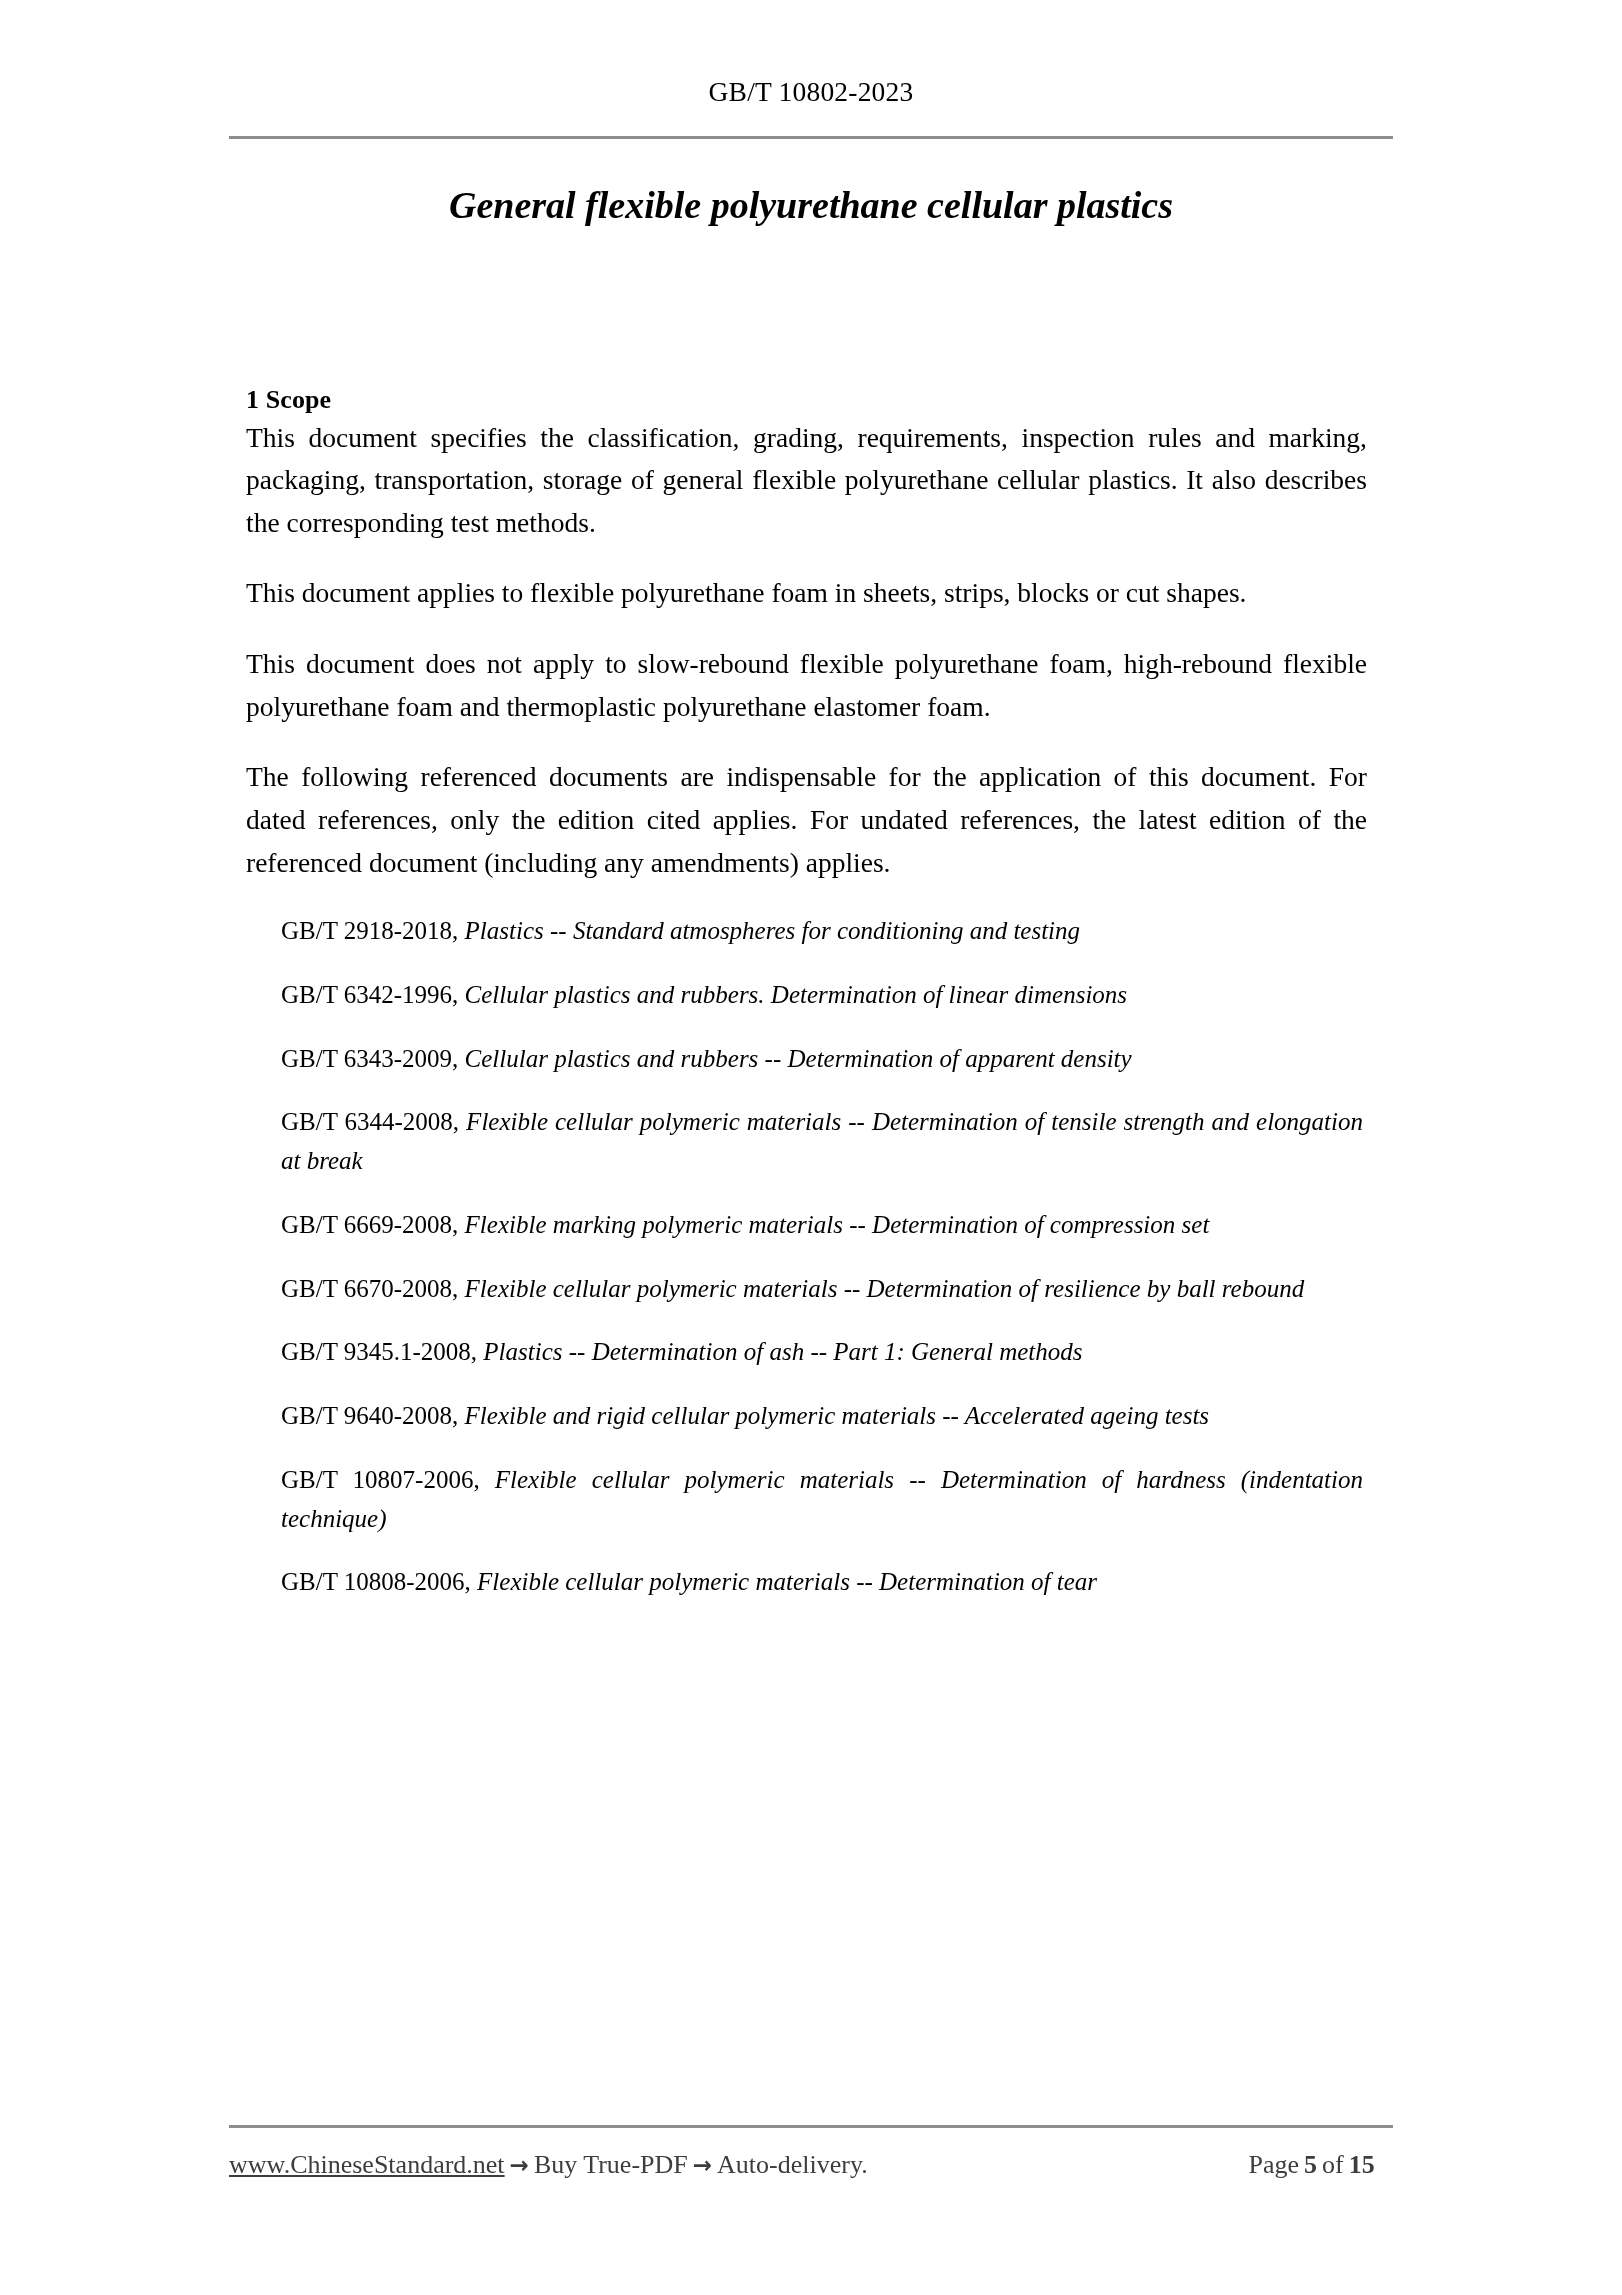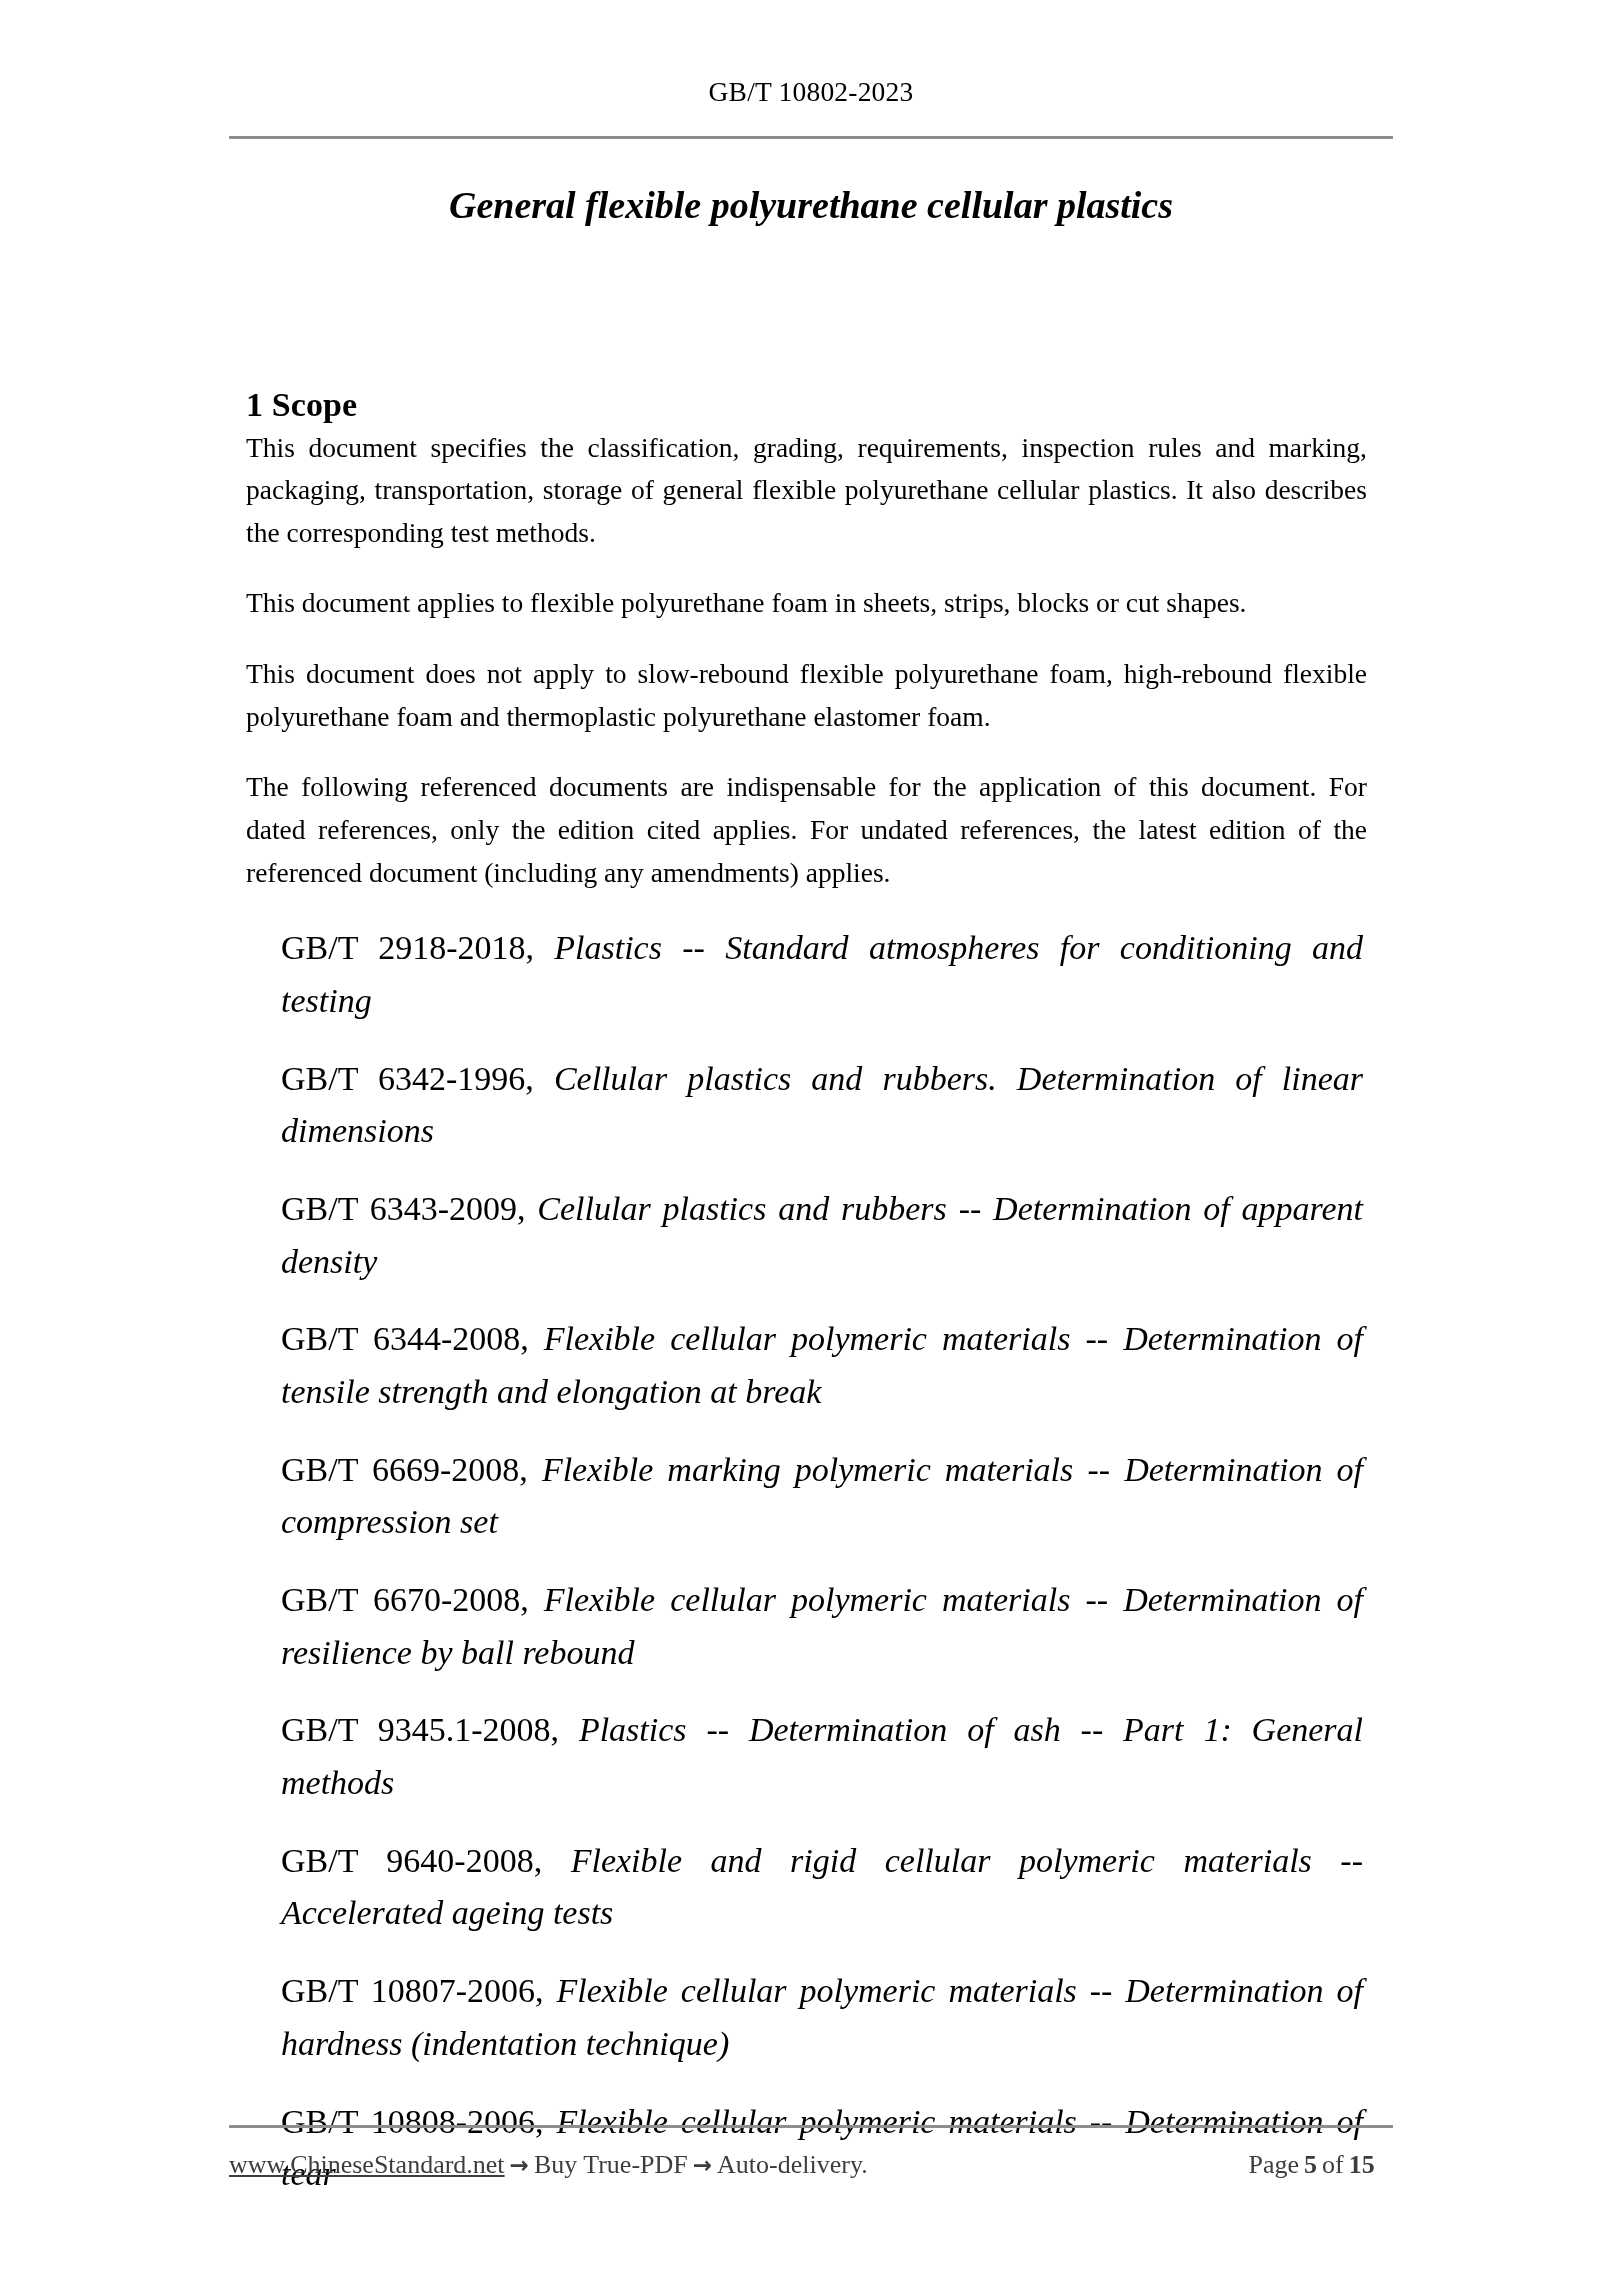--- a/index.html
+++ b/index.html
@@ -60,21 +60,21 @@
 
   
   .content {
     position: absolute;
     top: 384px;
     left: 246px;
     width: 1121px;
   }
 
   h2.section-heading {
-    font-size: 34px;
+    font-size: 26px;
     font-weight: bold;
     margin: 0 0 0 0;
     line-height: 1.25;
     letter-spacing: 0.1px;
   }
   .sec1-heading { margin-bottom: 38px; }
   .sec2-heading { margin-top: 52px; margin-bottom: 35px; }
 
   p.body-para {
     font-size: 27.5px;
@@ -85,21 +85,21 @@
     hyphens: manual;
   }
   p.body-para:last-child { margin-bottom: 0; }
 
   .ref-list {
     margin: 27px 0 0 0;
     padding: 0;
     list-style: none;
   }
   li.ref-item {
-    font-size: 34px;
+    font-size: 25px;
     line-height: 1.55;
     text-align: justify;
     text-justify: inter-word;
     margin: 0 4px 25px 0;
     padding-left: 35px;
   }
   li.ref-item .ref-title {
     font-style: italic;
   }
   li.ref-item.last-clipped {

